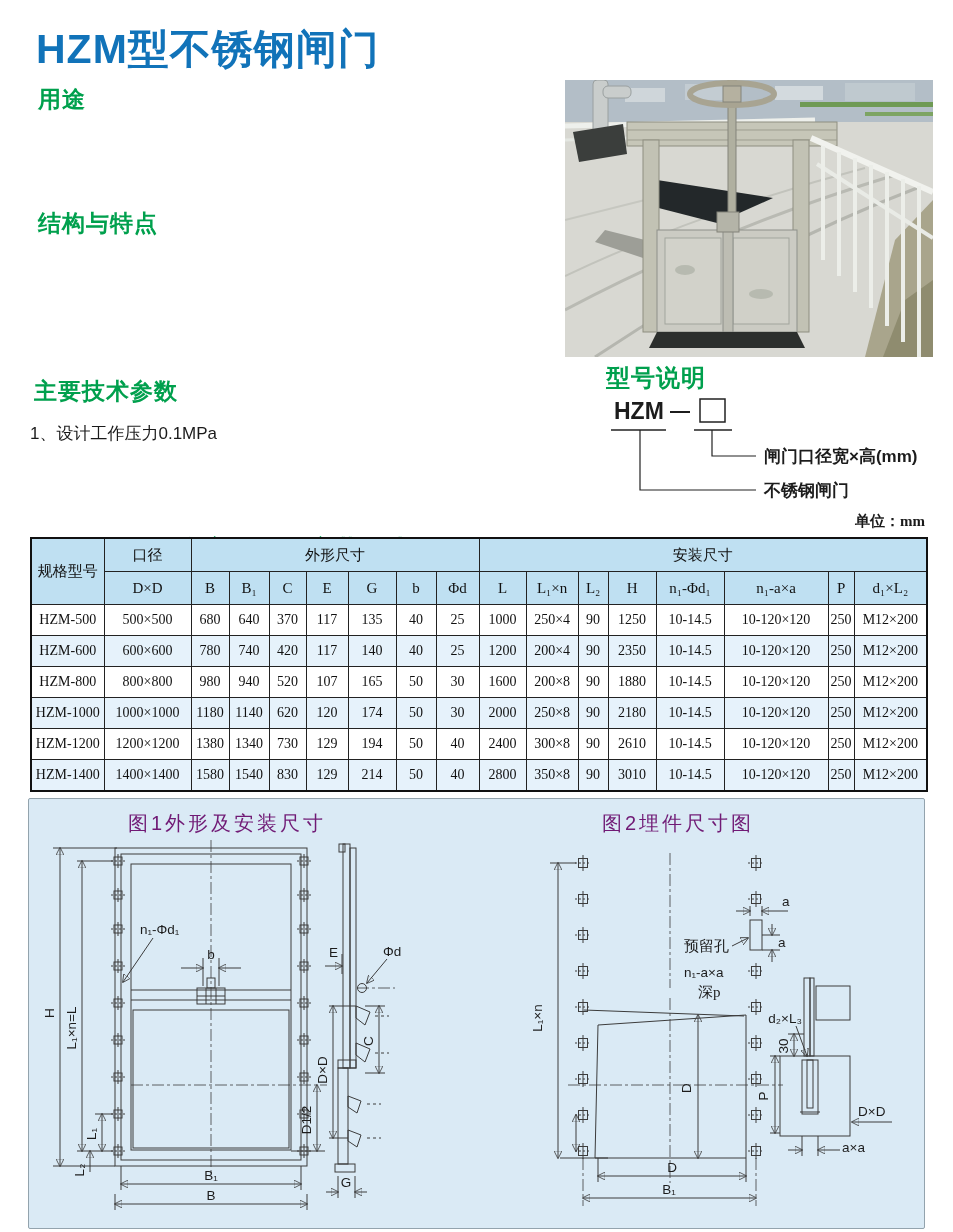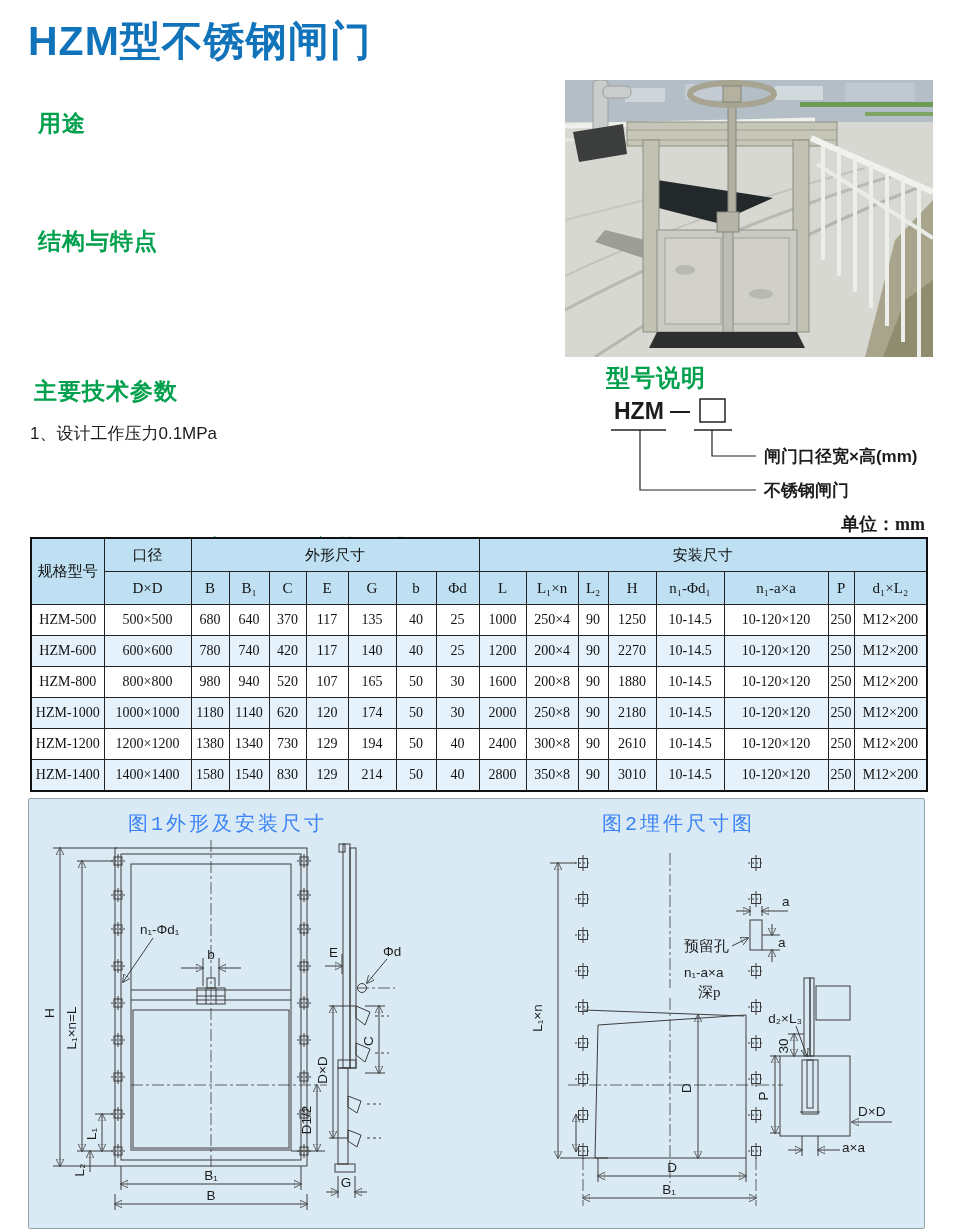--- a/index.html
+++ b/index.html
@@ -1,57 +1,57 @@
 <!DOCTYPE html>
 <html style="--title-blue: #1173b9; --heading-green: #00a04d; --table-header-bg: #bfe0f2; --table-row-alt-bg: #e6f2fb; --figure-panel-bg: #daeaf5; --text: #1a1a1a;"><head>
 <meta charset="utf-8">
 <style>
   html,body{margin:0;padding:0;background:#fff;}
   .page{position:relative;width:953px;height:1232px;background:#fff;overflow:hidden;
         font-family:"Liberation Sans",sans-serif;color:var(--text,#1a1a1a);}
   .abs{position:absolute;}
-  h1.title{left:28px;top:14px;margin:0;font-size:41px;font-weight:bold;color:var(--title-blue,#1173b9);letter-spacing:1px;}
+  h1.title{left:28px;top:14px;margin:8px;font-size:41px;font-weight:bold;color:var(--title-blue,#1173b9);letter-spacing:1px;}
   .g-head{margin:0;font-size:23px;font-weight:bold;color:var(--heading-green,#00a04d);letter-spacing:1px;}
   .g-head.big{font-size:23px;}
   .body-p{margin:0;width:516px;font-size:17.5px;font-weight:600;line-height:37px;
           text-align:justify;text-indent:2em;letter-spacing:0.5px;}
   .param-line{font-size:17px;font-weight:400;line-height:31px;}
   
   .tbl-title{left:30px;top:498px;margin-top:35px;}
-  .unit-note{right:28px;top:512px;font-size:18px;font-family:"Liberation Serif",serif;font-weight:bold;}
+  .unit-note{right:28px;top:512px;font-size:15px;font-family:"Liberation Serif",serif;font-weight:bold;}
   table.spec{left:30px;top:537px;position:absolute;border-collapse:collapse;table-layout:fixed;width:896px;
              font-family:"Liberation Serif",serif;font-size:14px;color:#111;}
   table.spec th,table.spec td{border:1px solid #222;text-align:center;padding:0;overflow:hidden;white-space:nowrap;}
   table.spec{border:2px solid #111;}
   table.spec thead th{background:var(--table-header-bg,#bfe0f2);font-weight:normal;font-size:15px;height:32px;}
   table.spec tbody td{height:30px;}
   table.spec tbody tr:nth-child(even){background:var(--table-row-alt-bg,#e6f2fb);}
   
   .fig-panel{left:28px;top:798px;width:895px;height:429px;background:var(--figure-panel-bg,#daeaf5);
              border:1px solid #93a3ad;border-radius:2px;}
-  .fig-title{position:absolute;font-family:Liberation Mono, monospace;font-size:20px;letter-spacing:3px;color:#3b82f6;}
+  .fig-title{position:absolute;font-family:Liberation Sans, sans-serif;font-size:20px;letter-spacing:3px;color:#701a75;}
   
   .draw line,.draw path,.draw rect,.draw polygon,.draw circle,.draw polyline{stroke:#3c3c3c;stroke-width:1;fill:none;}
   .draw .cl{stroke-dasharray:12 3 3 3;stroke-width:0.8;}
   .draw text{stroke:none;fill:#1c1c1c;font-family:"Liberation Sans",sans-serif;font-size:13.5px;}
   .draw text.cn{font-family:"Liberation Serif",serif;font-size:15px;}
   
   .model-svg text{fill:#1c1c1c;font-family:"Liberation Sans",sans-serif;}
   .model-svg line,.model-svg path,.model-svg rect{stroke:#222;fill:none;}
 </style>
 </head>
 <body>
 
 <div class="page">
 
   <h1 class="abs title">HZM型不锈钢闸门</h1>
 
-  <h2 class="abs g-head" style="left:38px;top:84px;margin-top:24px;">用途</h2>
-
-  <h2 class="abs g-head" style="left:38px;top:226px;">结构与特点</h2>
+  <h2 class="abs g-head" style="left:38px;top:84px;">用途</h2>
+
+  <h2 class="abs g-head" style="left:38px;top:208px;">结构与特点</h2>
 
   <h2 class="abs g-head big" style="left:34px;top:376px;">主要技术参数</h2>
   <div class="abs param-line" style="left:30px;top:418px;">1、设计工作压力0.1MPa</div>
 
   <svg class="abs" style="left:565px;top:80px;" width="368" height="277" viewBox="0 0 368 277">
     <rect x="0" y="0" width="368" height="277" fill="#d8d8d2"></rect>
 
     <rect x="0" y="0" width="368" height="42" fill="#b3bec7"></rect>
     <rect x="60" y="8" width="40" height="14" fill="#cfd6da"></rect>
       <rect x="120" y="4" width="55" height="16" fill="#c3ccd2"></rect>
@@ -199,21 +199,21 @@
           <td>780</td>
           <td>740</td>
           <td>420</td>
           <td>117</td>
           <td>140</td>
           <td>40</td>
           <td>25</td>
           <td>1200</td>
           <td>200×4</td>
           <td>90</td>
-          <td>2270</td>
+          <td>2350</td>
           <td>10-14.5</td>
           <td>10-120×120</td>
           <td>250</td>
           <td>M12×200</td>
         </tr>
         <tr>
           <td>HZM-800</td>
           <td>800×800</td>
           <td>980</td>
           <td>940</td>

